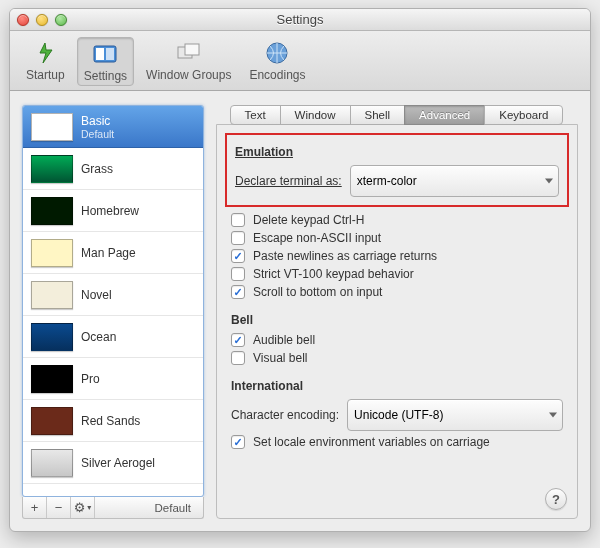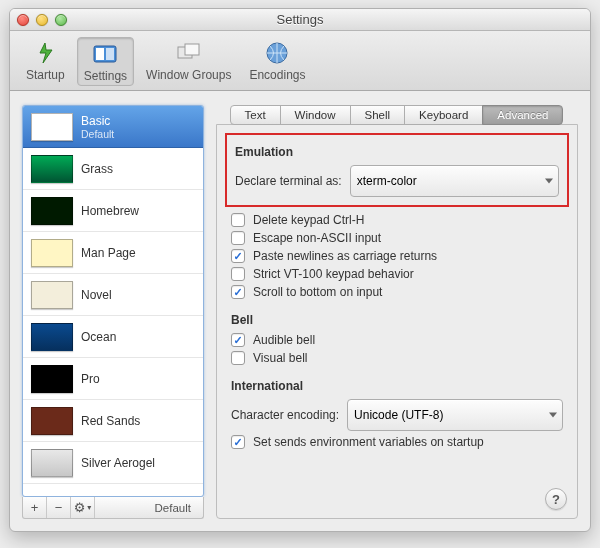--- a/index.html
+++ b/index.html
@@ -152,20 +152,21 @@
   .select-wrap::after {
     content:"";
     position:absolute; right:6px; top:50%; transform:translateY(-50%);
     width:0;height:0;border-left:4px solid transparent;border-right:4px solid transparent;border-top:5px solid #666;
     pointer-events:none;
   }
   .highlight {
     border:2px solid #d82a2a;
     padding: 6px 8px 4px;
     margin:-4px -6px 6px;
+    text-decoration:underline;
   }
   .help-btn {
     position:absolute; right:10px; bottom:8px;
     width:22px;height:22px;border-radius:50%;
     background:linear-gradient(#fdfdfd,#e2e2e2);
     border:1px solid #b0b0b0;
     display:flex;align-items:center;justify-content:center;
     color:#555;font-weight:bold;font-size:13px;
     box-shadow:0 1px 1px rgba(0,0,0,0.1);
   }
@@ -300,22 +301,22 @@
           </div>
         <div class="sbb txt">Default</div>
       </div>
     </div>
 
     <div class="panel">
       <div class="tabs" id="tabs">
           <div class="tab">Text</div>
           <div class="tab">Window</div>
           <div class="tab">Shell</div>
+          <div class="tab selected">Advanced</div>
           <div class="tab">Keyboard</div>
-          <div class="tab selected">Advanced</div>
         </div>
       <div class="panel-body">
 
         <div class="highlight">
           <div class="section-h">Emulation</div>
           <div class="row">
             <span>Declare terminal as:</span>
             <span class="select-wrap" style="flex:1;">
               <select class="native" style="width:100%;">
                 <option>xterm-color</option>
@@ -364,21 +365,21 @@
           <span>Character encoding:</span>
           <span class="select-wrap" style="flex:1;">
             <select class="native" style="width:100%;">
               <option>Unicode (UTF-8)</option>
             </select>
           </span>
         </div>
         <div id="intl-opts">
             <div class="row">
               <span class="check on"></span>
-              <span>Set sends environment variables on startup</span>
+              <span>Set locale environment variables on carriage</span>
             </div>
           </div>
 
         <div class="help-btn">?</div>
       </div>
     </div>
   </div>
 </div>
 
 </body></html>

